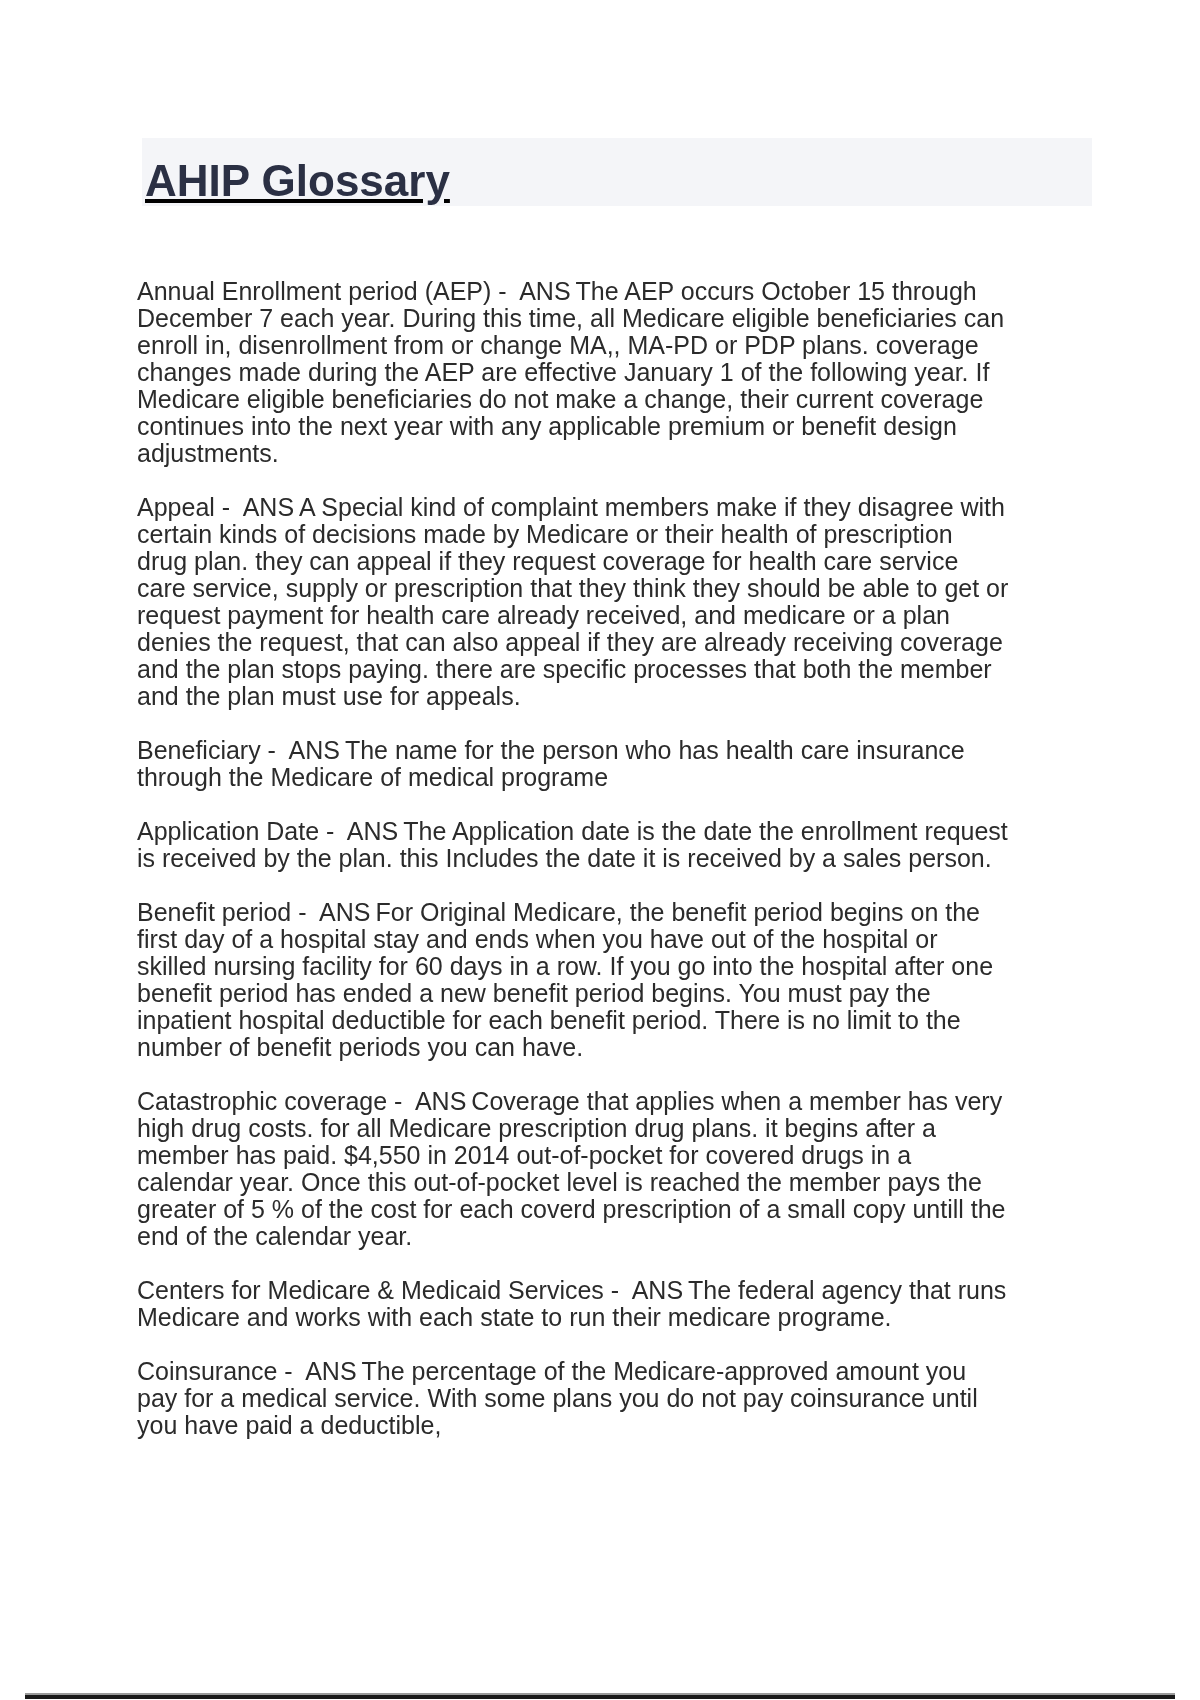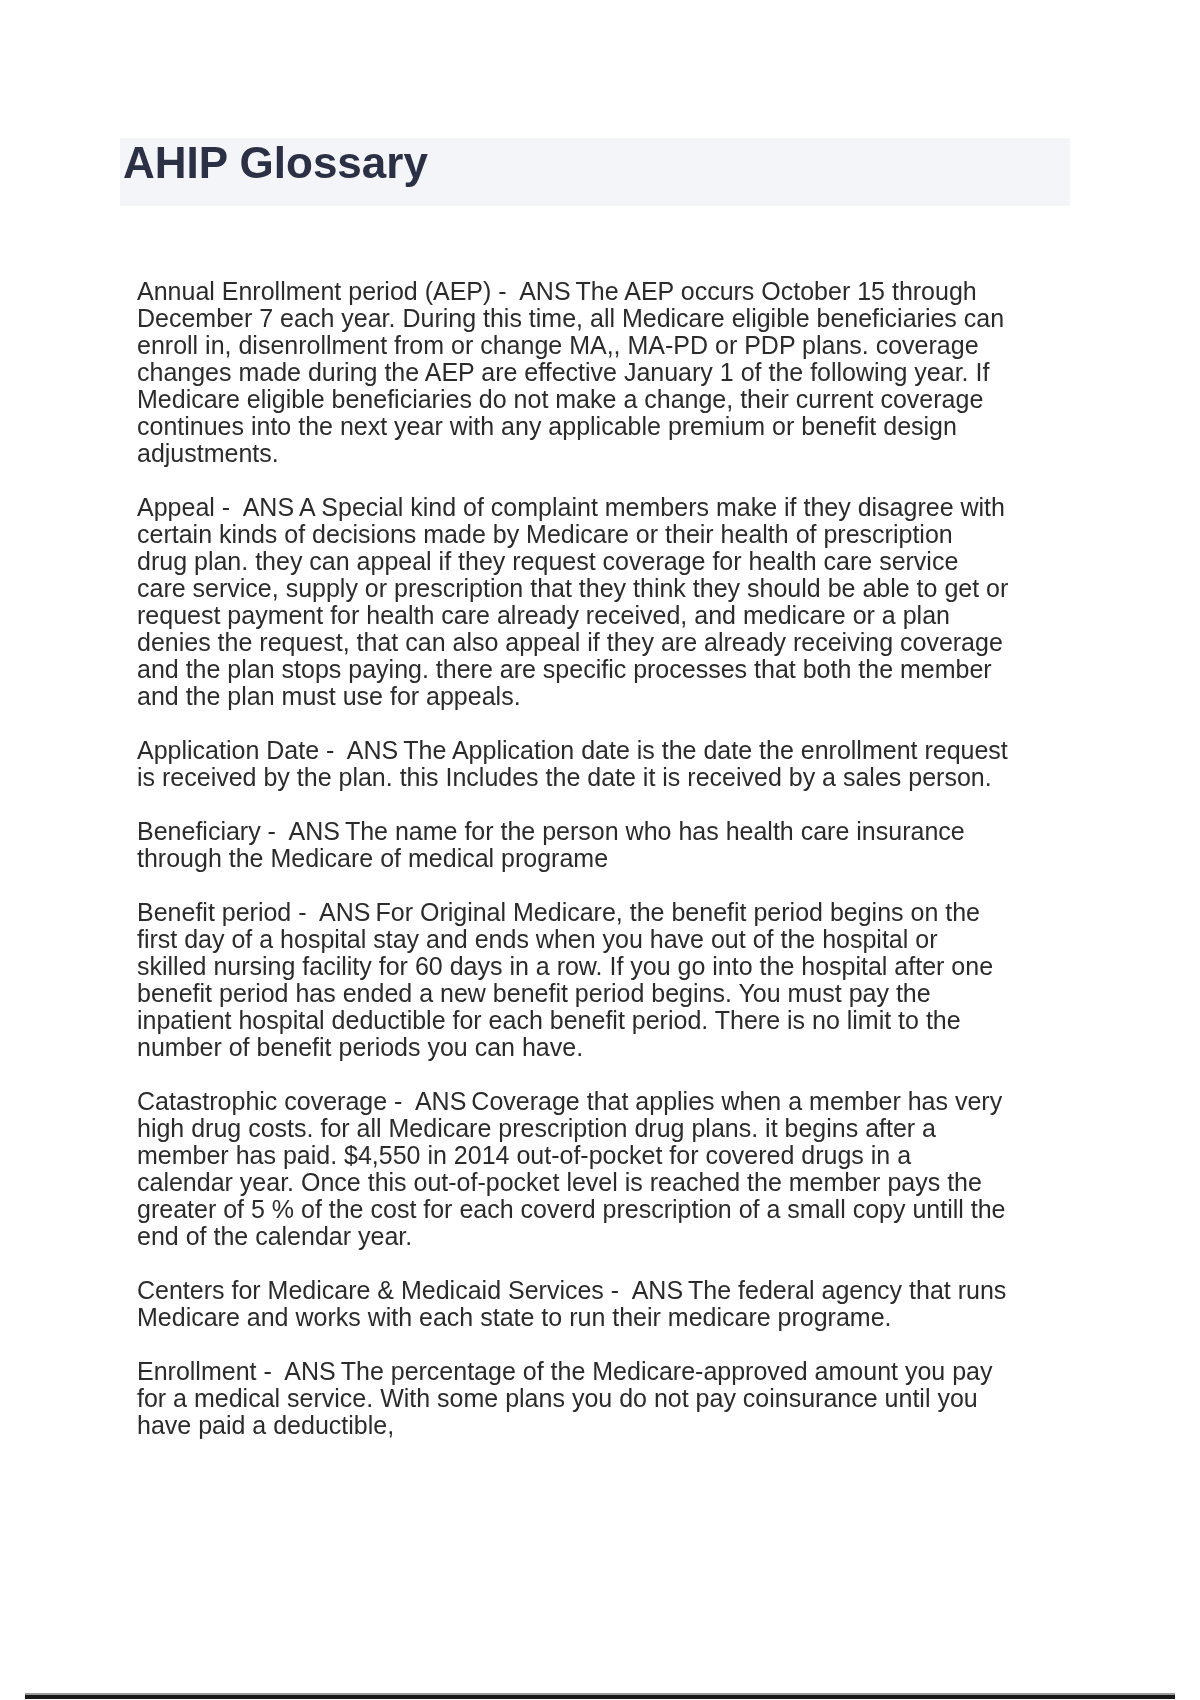--- a/index.html
+++ b/index.html
@@ -14,27 +14,28 @@
     overflow: hidden;
     font-family: "Liberation Sans", sans-serif;
   }
   .page {
     position: absolute;
     inset: 0;
     background: #ffffff;
   }
   .title-band {
     position: absolute;
-    left: 120px;
+    left: 142px;
     top: 138px;
     width: 950px;
     height: 68px;
     background: var(--title-band-bg, #f4f5f8);
     display: flex;
-    align-items: flex-start;
+    align-items: flex-end;
+    text-decoration: underline;
   }
   .title-band h1 {
     margin: 0;
     padding-left: 3px;
     font-size: 44px;
     font-weight: bold;
     color: var(--title-text, #2b3044);
   }
   .content {
     position: absolute;
@@ -72,29 +73,29 @@
   <header class="title-band">
     <h1>AHIP Glossary</h1>
   </header>
 
   <main class="content">
 
     <p class="entry"><span class="term">Annual Enrollment period (AEP)</span><span class="sep"> -  </span><span class="ans">ANS</span><span class="def">The AEP occurs October 15 through December 7 each year. During this time, all Medicare eligible beneficiaries can enroll in, disenrollment from or change MA,, MA-PD or PDP plans. coverage changes made during the AEP are effective January 1 of the following year. If Medicare eligible beneficiaries do not make a change, their current coverage continues into the next year with any applicable premium or benefit design adjustments.</span></p>
 
     <p class="entry"><span class="term">Appeal</span><span class="sep"> -  </span><span class="ans">ANS</span><span class="def">A Special kind of complaint members make if they disagree with certain kinds of decisions made by Medicare or their health of prescription drug plan. they can appeal if they request coverage for health care service care service, supply or prescription that they think they should be able to get or request payment for health care already received, and medicare or a plan denies the request, that can also appeal if they are already receiving coverage and the plan stops paying. there are specific processes that both the member and the plan must use for appeals.</span></p>
 
+    <p class="entry"><span class="term">Beneficiary</span><span class="sep"> -  </span><span class="ans">ANS</span><span class="def">The name for the person who has health care insurance through the Medicare of medical programe</span></p>
+
     <p class="entry"><span class="term">Application Date</span><span class="sep"> -  </span><span class="ans">ANS</span><span class="def">The Application date is the date the enrollment request is received by the plan. this Includes the date it is received by a sales person.</span></p>
-
-    <p class="entry"><span class="term">Beneficiary</span><span class="sep"> -  </span><span class="ans">ANS</span><span class="def">The name for the person who has health care insurance through the Medicare of medical programe</span></p>
 
     <p class="entry"><span class="term">Benefit period</span><span class="sep"> -  </span><span class="ans">ANS</span><span class="def">For Original Medicare, the benefit period begins on the first day of a hospital stay and ends when you have out of the hospital or skilled nursing facility for 60 days in a row. If you go into the hospital after one benefit period has ended a new benefit period begins. You must pay the inpatient hospital deductible for each benefit period. There is no limit to the number of benefit periods you can have.</span></p>
 
     <p class="entry"><span class="term">Catastrophic coverage</span><span class="sep"> -  </span><span class="ans">ANS</span><span class="def">Coverage that applies when a member has very high drug costs. for all Medicare prescription drug plans. it begins after a member has paid. $4,550 in 2014 out-of-pocket for covered drugs in a calendar year. Once this out-of-pocket level is reached the member pays the greater of 5 % of the cost for each coverd prescription of a small copy untill the end of the calendar year.</span></p>
 
     <p class="entry"><span class="term">Centers for Medicare &amp; Medicaid Services</span><span class="sep"> -  </span><span class="ans">ANS</span><span class="def">The federal agency that runs Medicare and works with each state to run their medicare programe.</span></p>
 
-    <p class="entry"><span class="term">Enrollment</span><span class="sep"> -  </span><span class="ans">ANS</span><span class="def">The percentage of the Medicare-approved amount you pay for a medical service. With some plans you do not pay coinsurance until you have paid a deductible,</span></p>
+    <p class="entry"><span class="term">Coinsurance</span><span class="sep"> -  </span><span class="ans">ANS</span><span class="def">The percentage of the Medicare-approved amount you pay for a medical service. With some plans you do not pay coinsurance until you have paid a deductible,</span></p>
 
   </main>
 
   <div class="bottom-rule"></div>
 
 </div>
 
 </body></html>

